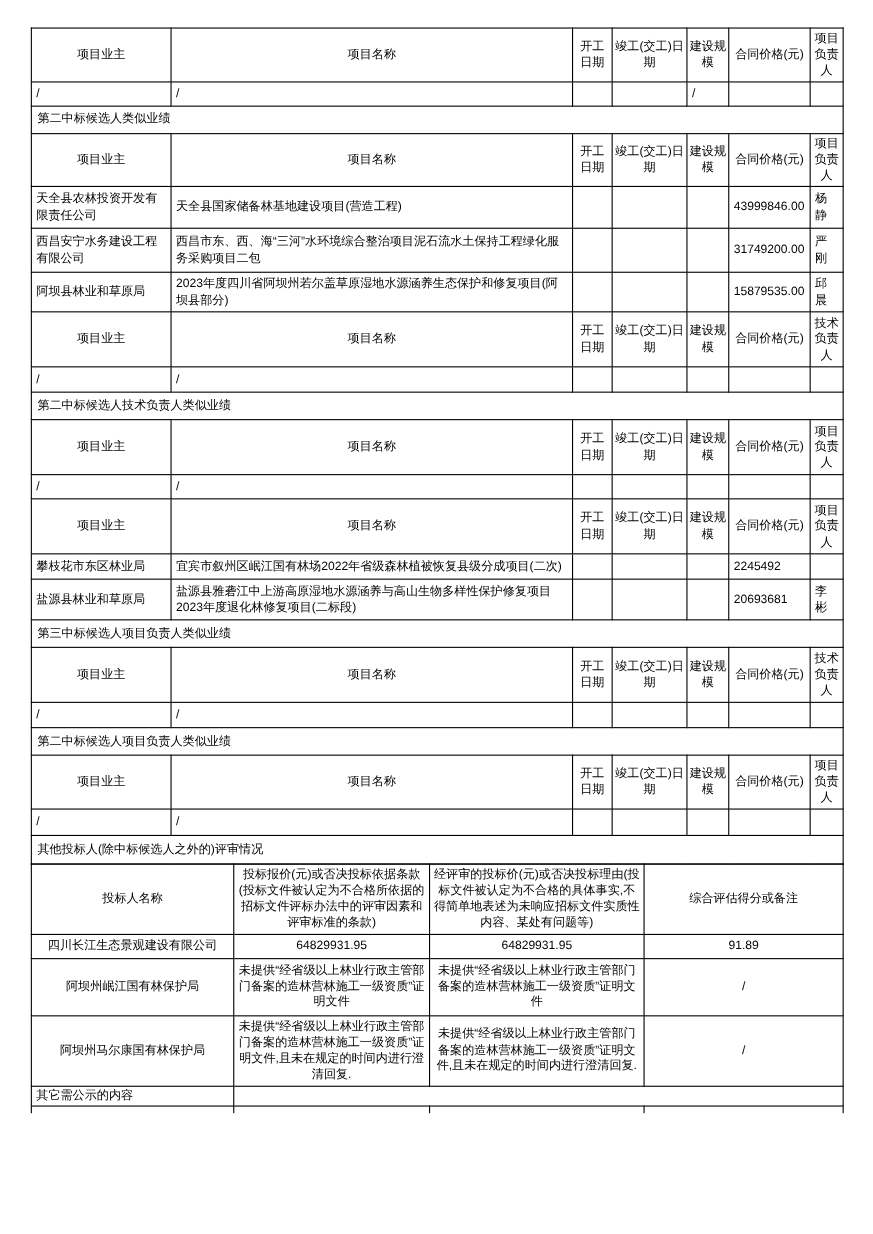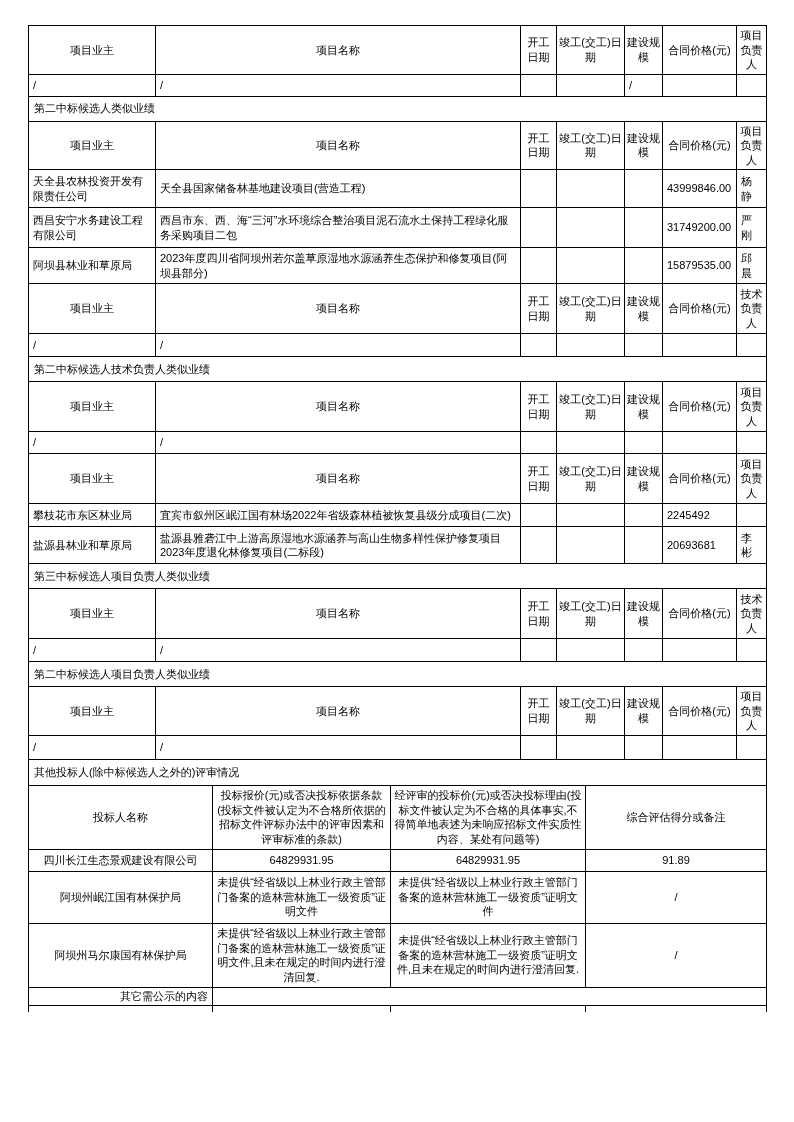--- a/index.html
+++ b/index.html
@@ -15,21 +15,21 @@
     border: 1px solid #000;
     font-size: 11px; line-height: 1.32;
     padding: 1px 4px;
     vertical-align: middle;
     word-wrap: break-word; overflow: hidden;
   }
   tr.hdr td { text-align: center; padding: 2px 2px; }
   td.left { text-align: left; }
   td.section-cell { text-align: left; padding-left: 5px; }
   .t4 td { text-align: center; }
-  .t4 td.left { text-align: right; }
+  .t4 td.left { text-align: left; }
   .t4 { margin-top: -1px; }
   .stub td { border-bottom: none; height: 7px; }
   
   .rh48 { height: 48px; } .rh50 { height: 50px; } .rh64 { height: 64px; }
   .rh22 { height: 22px; } .rh23 { height: 23px; } .rh24 { height: 24px; }
   .rh25 { height: 25px; padding-left: 26px; } .rh26 { height: 26px; } .rh27 { height: 27px; }
   .rh36 { height: 36px; } .rh37 { height: 37px; } .rh38 { height: 38px; }
   .rh40 { height: 40px; } .rh52 { height: 52px; } .rh18 { height: 18px; }
 </style>
 </head>

